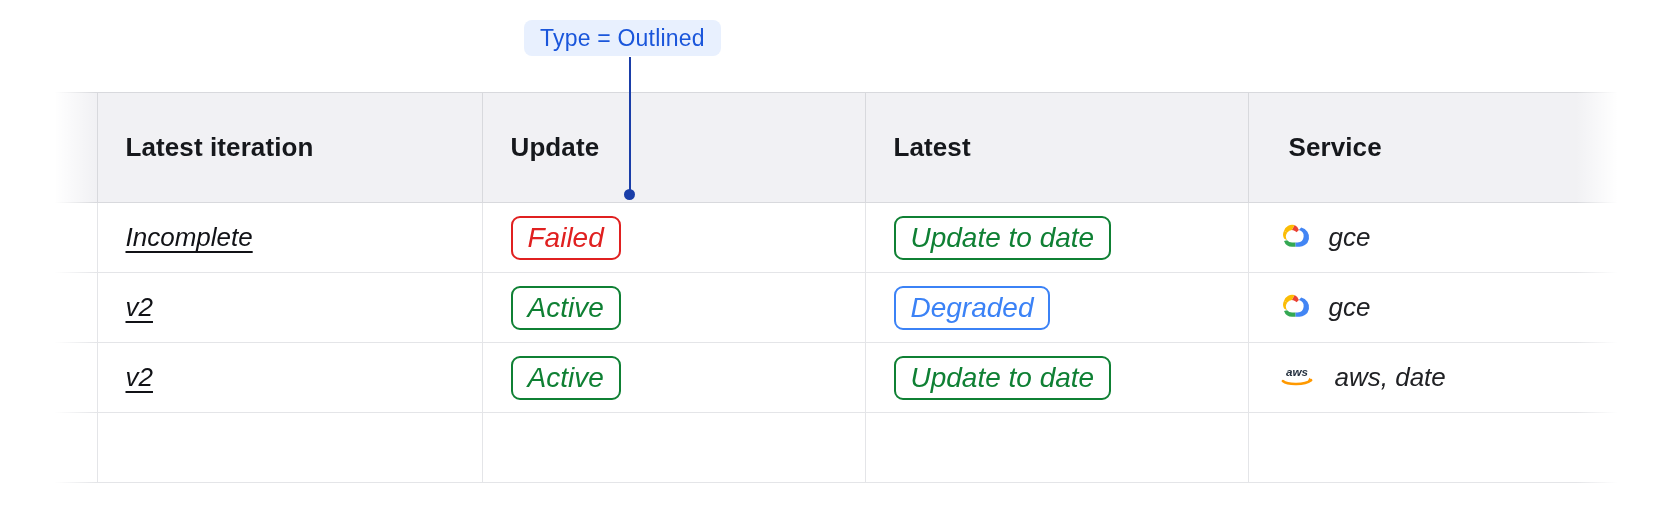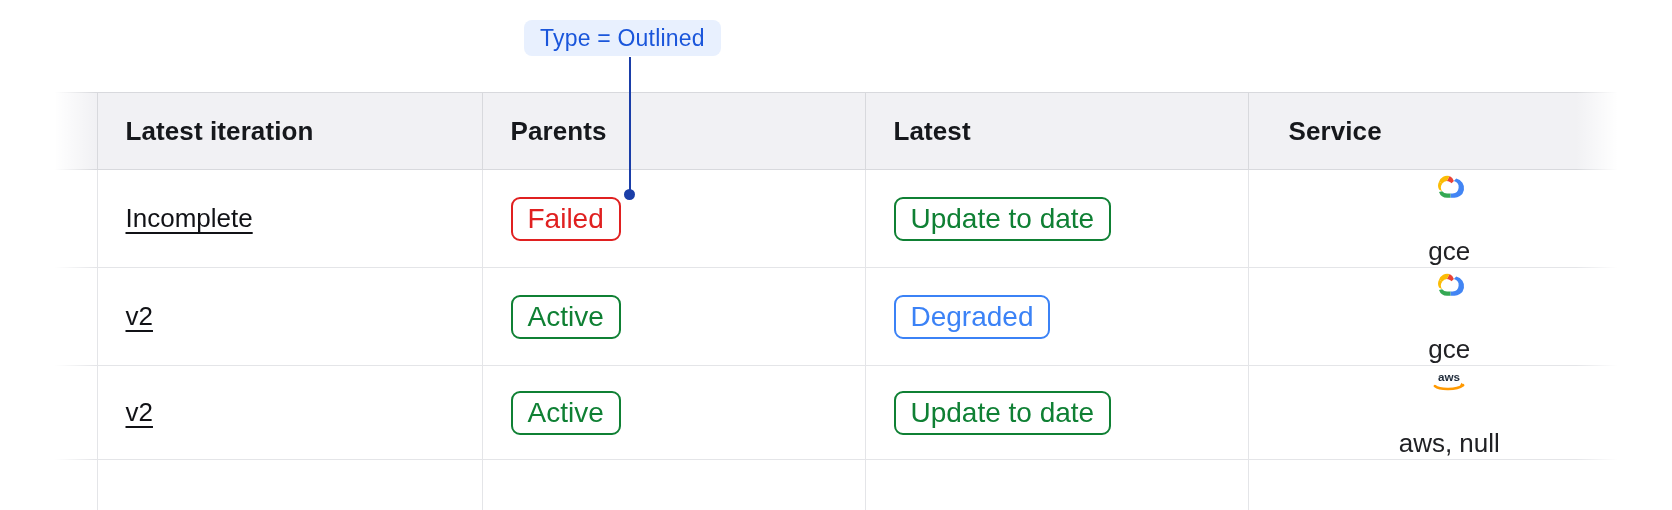--- a/index.html
+++ b/index.html
@@ -75,21 +75,21 @@
     width: 1572px;
   }
   table.data-table col.c-sel  { width: 47px; }
   table.data-table col.c-iter { width: 385px; }
   table.data-table col.c-stat { width: 383px; }
   table.data-table col.c-par  { width: 383px; }
   table.data-table col.c-svc  { width: 374px; }
 
   thead th {
     background: #f1f1f4;
-    height: 77px;
+    height: 110px;
     text-align: left;
     vertical-align: middle;
     font-size: 26px;
     font-weight: 700;
     color: #16181c;
     padding: 0 0 0 28px;
     border-right: 1px solid #d8d9dd;
     border-top: 1px solid #d8d9dd;
     border-bottom: 1px solid #d8d9dd;
     letter-spacing: 0.1px;
@@ -97,20 +97,21 @@
   thead th.th-sel { padding: 0; }
   thead th:last-child { border-right: none; padding-left: 40px; }
 
   tbody td {
     height: 70px;
     vertical-align: middle;
     border-bottom: 1px solid #e4e5e8;
     border-right: 1px solid #e4e5e8;
     padding: 0 0 0 28px;
     background: #ffffff;
+    font-style: italic;
   }
   tbody td.td-sel { padding: 0; border-right: 1px solid #e4e5e8; }
   tbody td:last-child { border-right: none; }
 
   .iter-link {
     font-size: 26px;
     color: #111216;
     text-decoration: underline;
     text-underline-offset: 5px;
     text-decoration-thickness: 2px;
@@ -134,22 +135,21 @@
     cursor: pointer;
   }
   .chip.error   { color: #e02020; }
   .chip.success { color: #0f8034; }
   .chip.warn    { color: #3b82f6; }
 
   
   .svc {
     display: flex;
     align-items: center;
-    gap: 28px;
-    flex-direction: column;
+    gap: 18px;
   }
   .svc-label {
     font-size: 26px;
     color: #202124;
     white-space: nowrap;
   }
   .svc-icon { flex: 0 0 auto; display: block; }
 
   
   .fade {
@@ -174,21 +174,21 @@
         <col class="c-sel">
           <col class="c-iter">
           <col class="c-stat">
           <col class="c-par">
           <col class="c-svc">
       </colgroup>
       <thead>
         <tr>
           <th class="th-sel"></th>
           <th>Latest iteration</th>
-          <th>Parents</th>
+          <th>Update</th>
           <th>Latest</th>
           <th>Service</th>
         </tr>
       </thead>
       <tbody>
 
         <tr>
           <td class="td-sel"></td>
           <td>
             <span class="iter-link">Incomplete</span>
@@ -255,21 +255,21 @@
           </td>
           <td>
             <span class="svc">
               <span class="svc-icon">
                 <svg width="40" height="30" viewBox="0 0 48 30">
                   <text x="24" y="15" text-anchor="middle" font-family="'Liberation Sans', sans-serif" font-size="14" font-weight="700" fill="#232f3e">aws</text>
                   <path d="M7 21c6 5 26 5 34-1" stroke="#f90" stroke-width="3" fill="none" stroke-linecap="round"></path>
                   <path d="M39 17l3 3-5 1z" fill="#f90"></path>
                 </svg>
               </span>
-              <span class="svc-label">aws, null</span>
+              <span class="svc-label">aws, date</span>
             </span>
           </td>
         </tr>
 
         <tr>
           <td class="td-sel"></td>
           <td></td>
           <td></td>
           <td></td>
           <td></td>

